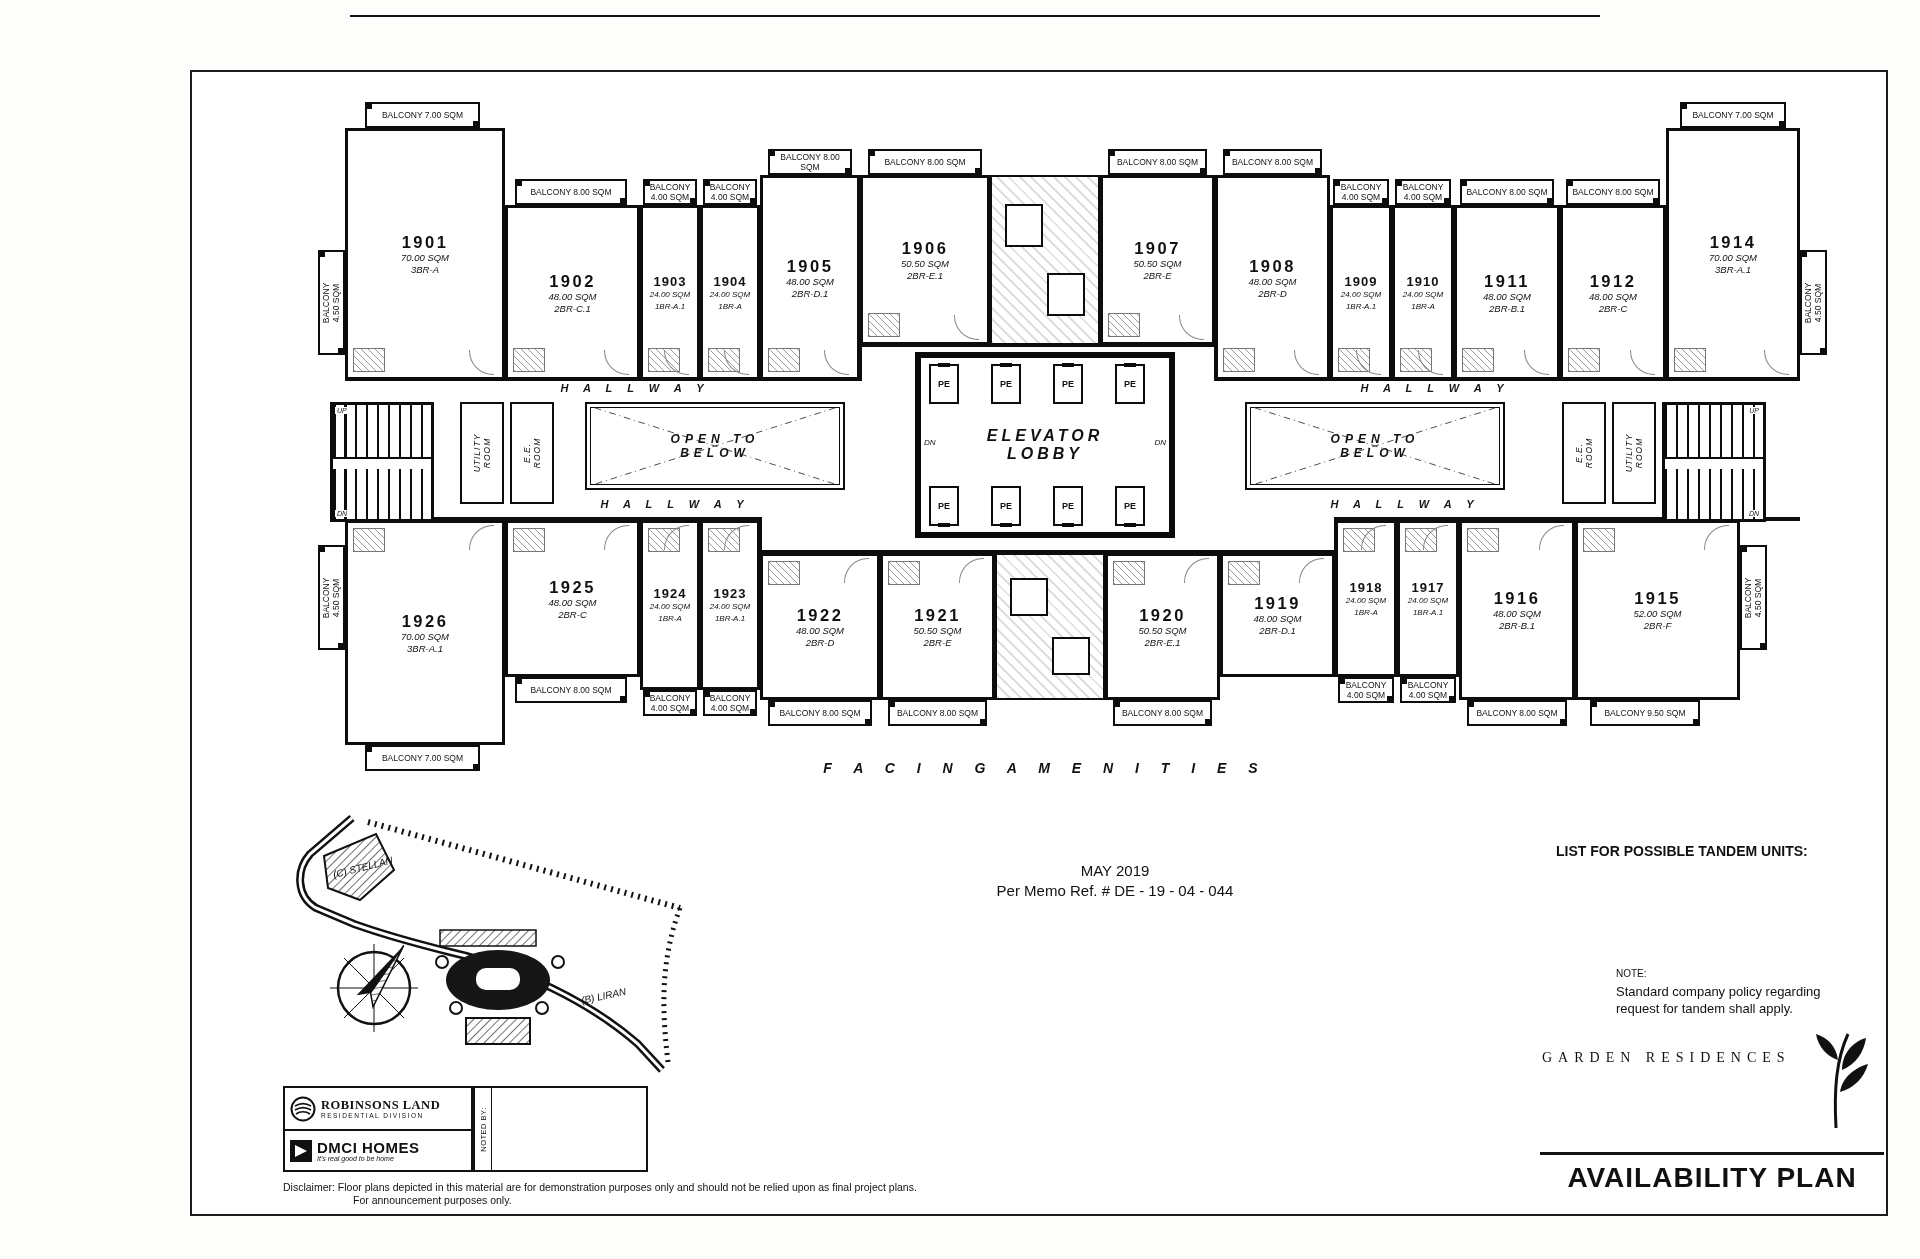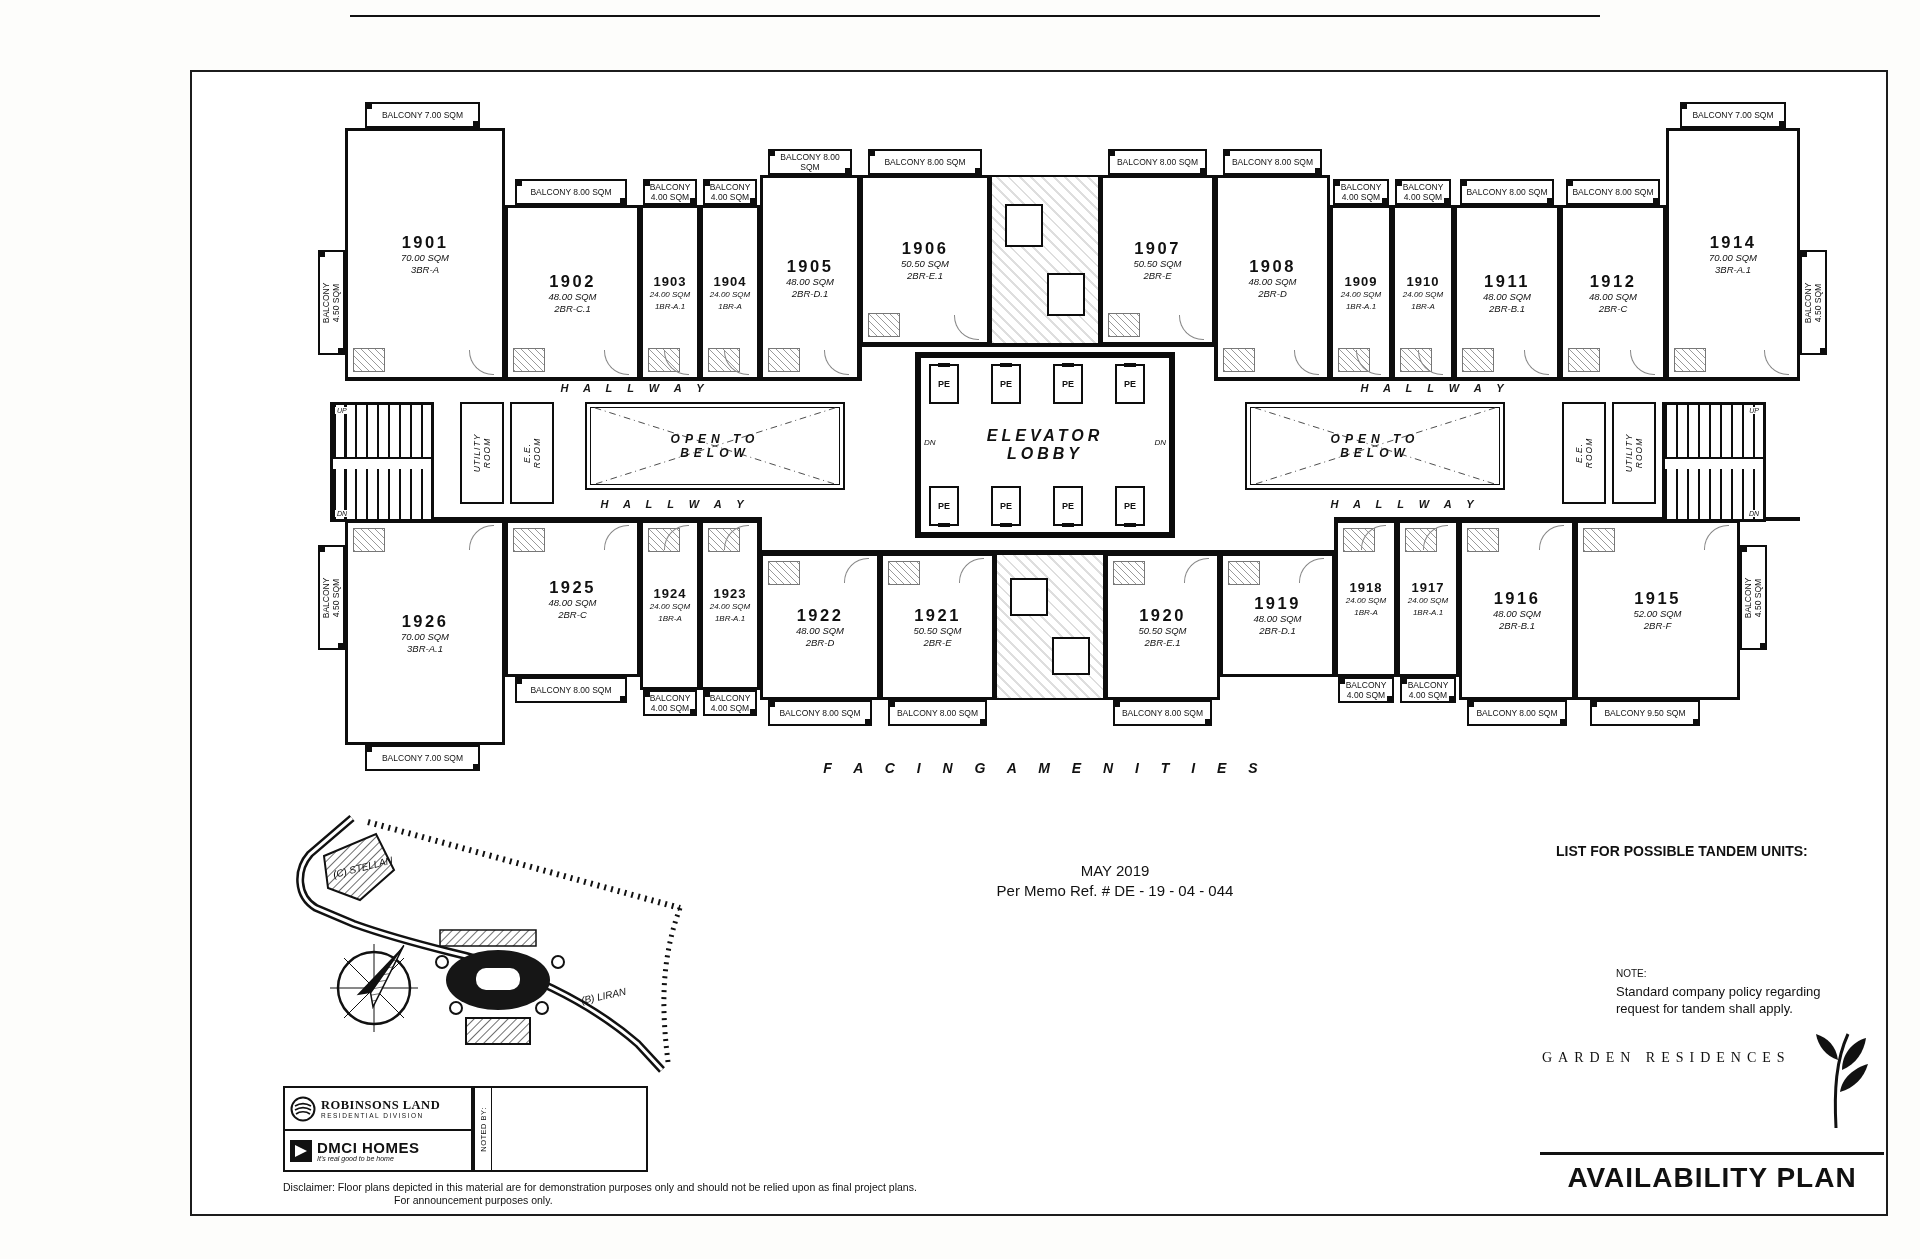--- a/index.html
+++ b/index.html
@@ -98,21 +98,21 @@
   .dmci-sq::after{content:"";position:absolute;left:5px;top:5px;border-left:12px solid #fff;border-top:6px solid transparent;border-bottom:6px solid transparent;}
   .ntable{position:absolute;left:473px;top:1086px;width:175px;height:86px;border:2px solid #111;box-sizing:border-box;background:#fff;display:flex;}
   .nlabel{width:16px;border-right:1.5px solid #111;display:flex;align-items:center;justify-content:center;}
   .nlabel .rot{transform:rotate(-90deg);font-size:7.5px;white-space:nowrap;letter-spacing:0.5px;}
   .nrows{flex:1;display:flex;flex-direction:column;}
   .nrow{flex:1;display:flex;}
   .nrow+.nrow{border-top:1.5px solid #111;}
   .ncell-name{width:62px;border-right:1.5px solid #111;font-weight:bold;font-size:11px;display:flex;align-items:center;padding-left:4px;box-sizing:border-box;}
   .ncell{width:47px;border-right:1.5px solid #111;} .ncell:last-child{border-right:none;}
   .disc{position:absolute;left:283px;top:1181px;width:660px;font-size:10.5px;line-height:13px;}
-  .disc2{margin-left:111px;}
+  .disc2{margin-left:70px;}
   .sitemap{position:absolute;left:290px;top:812px;z-index:1;}
 </style>
 </head>
 <body>
 
 <div class="topline"></div>
 <div class="frame"></div>
 
 <div class="wall" style="left:345px;top:377px;width:515px;height:4px"></div>
 <div class="wall" style="left:858px;top:343px;width:360px;height:4px"></div>

